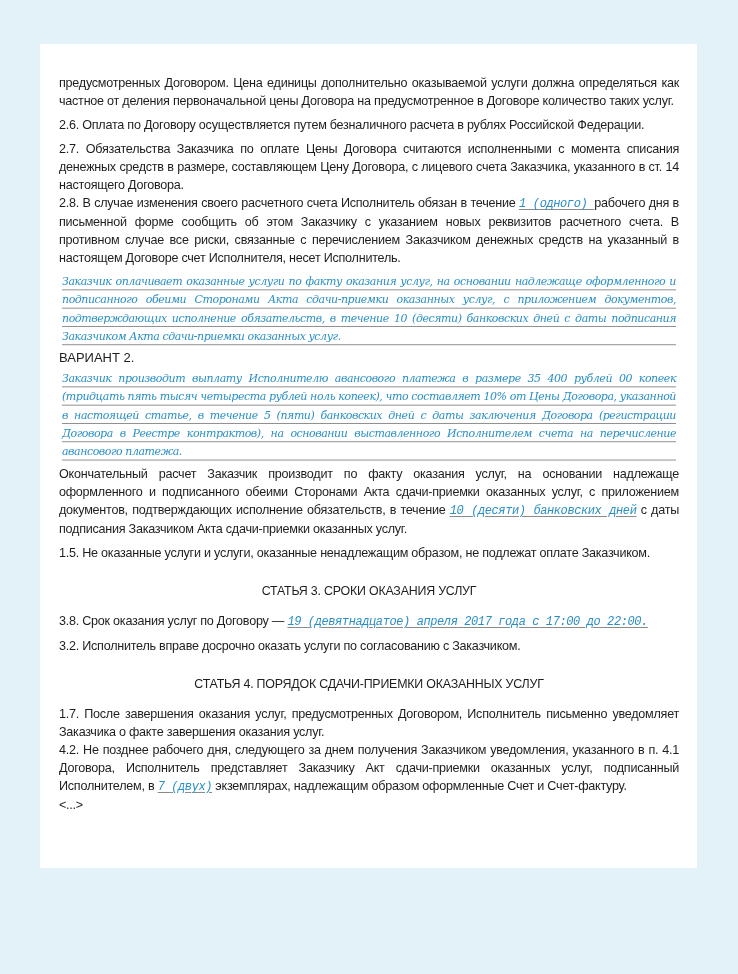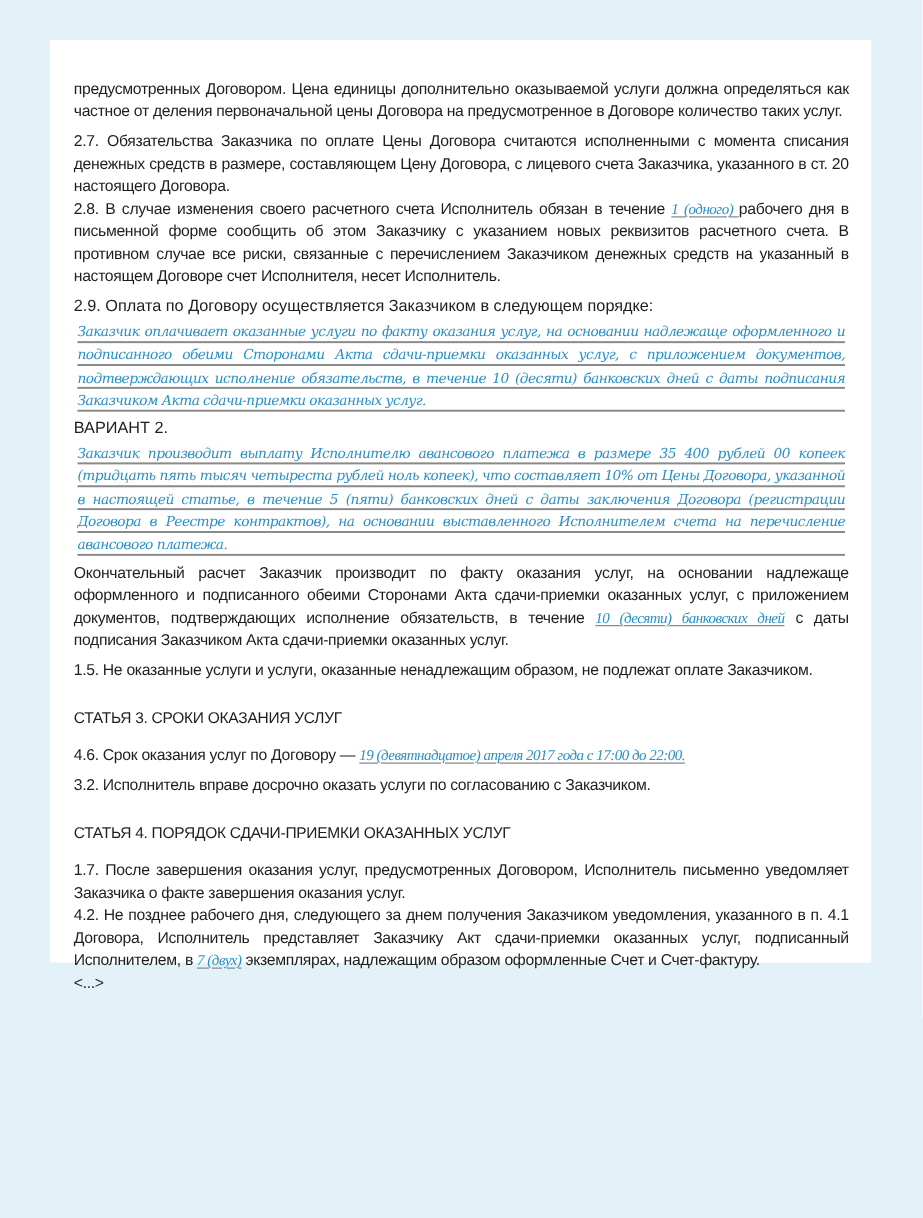--- a/index.html
+++ b/index.html
@@ -9,23 +9,23 @@
     body {
       width: 738px;
       height: 974px;
       background: #e3f2f9;
       position: relative;
       overflow: hidden;
     }
     .page {
       position: absolute;
       left: 40px;
-      top: 32px;
+      top: 44px;
       width: 657px;
-      height: 738px;
+      height: 824px;
       background: #ffffff;
       box-sizing: border-box;
       padding: 30px 18px 0 19px;
     }
     .doc {
       font-family: "Liberation Sans", sans-serif;
       font-size: 12.6px;
       line-height: 18px;
       color: #1e1e1e;
       letter-spacing: -0.25px;
@@ -49,67 +49,68 @@
       font-size: 11px;
       line-height: 18.3px;
       letter-spacing: -0.45px;
       margin: 3px;
       text-align: justify;
       background-image: linear-gradient(to bottom, transparent 16.3px, #8a8a8a 16.3px, #8a8a8a 17.5px, transparent 17.5px);
       background-size: 100% 18.3px;
       padding-bottom: 0;
     }
     .hl {
-      font-family: Liberation Serif, serif;
+      font-family: Liberation Mono, monospace;
       font-style: italic;
       color: #2a8fc4;
       font-size: 12px;
       letter-spacing: -0.4px;
       text-decoration: underline;
       text-decoration-color: #8a8a8a;
       text-underline-offset: 2px;
       text-decoration-thickness: 1px;
     }
     .heading {
+      text-align: center;
       font-size: 12.4px;
       margin: 20px 0 12px 0;
       letter-spacing: -0.2px;
     }
     .ellipsis {
       margin: 0;
     }
   </style>
 </head>
 <body>
 
 <div class="page">
   <div class="doc">
 
     <p class="para">предусмотренных Договором. Цена единицы дополнительно оказываемой услуги должна определяться как частное от деления первоначальной цены Договора на предусмотренное в Договоре количество таких услуг.</p>
 
+    <p class="para">2.6. Оплата по Договору осуществляется путем безналичного расчета в рублях Российской Федерации.</p>
 
-    <p class="para tight">2.7. Обязательства Заказчика по оплате Цены Договора считаются исполненными с момента списания денежных средств в размере, составляющем Цену Договора, с лицевого счета Заказчика, указанного в ст. 20 настоящего Договора.</p>
+    <p class="para tight">2.7. Обязательства Заказчика по оплате Цены Договора считаются исполненными с момента списания денежных средств в размере, составляющем Цену Договора, с лицевого счета Заказчика, указанного в ст. 14 настоящего Договора.</p>
 
     <p class="para"><span>2.8. В случае изменения своего расчетного счета Исполнитель обязан в течение </span><span class="hl">1 (одного) </span><span>рабочего дня в письменной форме сообщить об этом Заказчику с указанием новых реквизитов расчетного счета. В противном случае все риски, связанные с перечислением Заказчиком денежных средств на указанный в настоящем Договоре счет Исполнителя, несет Исполнитель.</span></p>
 
-    <p class="label-line">2.9. Оплата по Договору осуществляется Заказчиком в следующем порядке:</p>
 
     <p class="variant">Заказчик оплачивает оказанные услуги по факту оказания услуг, на основании надлежаще оформленного и подписанного обеими Сторонами Акта сдачи-приемки оказанных услуг, с приложением документов, подтверждающих исполнение обязательств, в течение 10 (десяти) банковских дней с даты подписания Заказчиком Акта сдачи-приемки оказанных услуг.</p>
 
     <p class="label-line">ВАРИАНТ 2.</p>
     <p class="variant">Заказчик производит выплату Исполнителю авансового платежа в размере 35 400 рублей 00 копеек (тридцать пять тысяч четыреста рублей ноль копеек), что составляет 10% от Цены Договора, указанной в настоящей статье, в течение 5 (пяти) банковских дней с даты заключения Договора (регистрации Договора в Реестре контрактов), на основании выставленного Исполнителем счета на перечисление авансового платежа.</p>
 
     <p class="para"><span>Окончательный расчет Заказчик производит по факту оказания услуг, на основании надлежаще оформленного и подписанного обеими Сторонами Акта сдачи-приемки оказанных услуг, с приложением документов, подтверждающих исполнение обязательств, в течение </span><span class="hl">10 (десяти) банковских дней</span><span> с даты подписания Заказчиком Акта сдачи-приемки оказанных услуг.</span></p>
 
 
     <p class="para">1.5. Не оказанные услуги и услуги, оказанные ненадлежащим образом, не подлежат оплате Заказчиком.</p>
 
     <div class="heading">СТАТЬЯ 3. СРОКИ ОКАЗАНИЯ УСЛУГ</div>
 
-    <p class="para"><span>4.6. Срок оказания услуг по Договору — </span><span class="hl">19 (девятнадцатое) апреля 2017 года с 17:00 до 22:00.</span></p>
+    <p class="para"><span>3.8. Срок оказания услуг по Договору — </span><span class="hl">19 (девятнадцатое) апреля 2017 года с 17:00 до 22:00.</span></p>
 
     <p class="para">3.2. Исполнитель вправе досрочно оказать услуги по согласованию с Заказчиком.</p>
 
     <div class="heading">СТАТЬЯ 4. ПОРЯДОК СДАЧИ-ПРИЕМКИ ОКАЗАННЫХ УСЛУГ</div>
 
     <p class="para tight">1.7. После завершения оказания услуг, предусмотренных Договором, Исполнитель письменно уведомляет Заказчика о факте завершения оказания услуг.</p>
 
     <p class="para tight"><span>4.2.  Не позднее рабочего дня, следующего за днем получения Заказчиком уведомления, указанного в п. 4.1 Договора, Исполнитель представляет Заказчику Акт сдачи-приемки оказанных услуг, подписанный Исполнителем, в </span><span class="hl">7 (двух)</span><span> экземплярах, надлежащим образом оформленные Счет и Счет-фактуру.</span></p>
 
     <p class="ellipsis">&lt;...&gt;</p>

